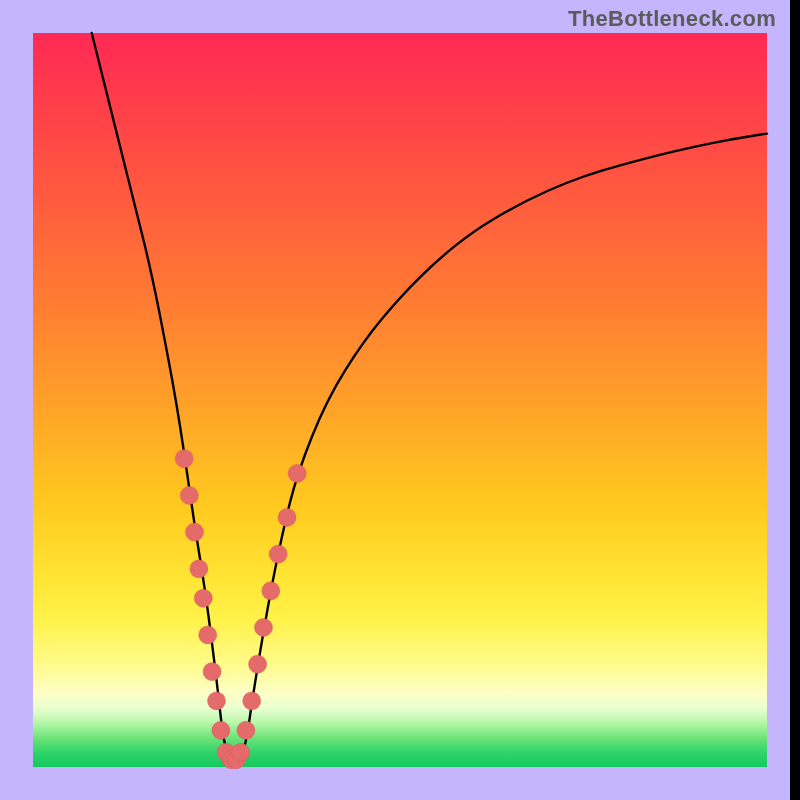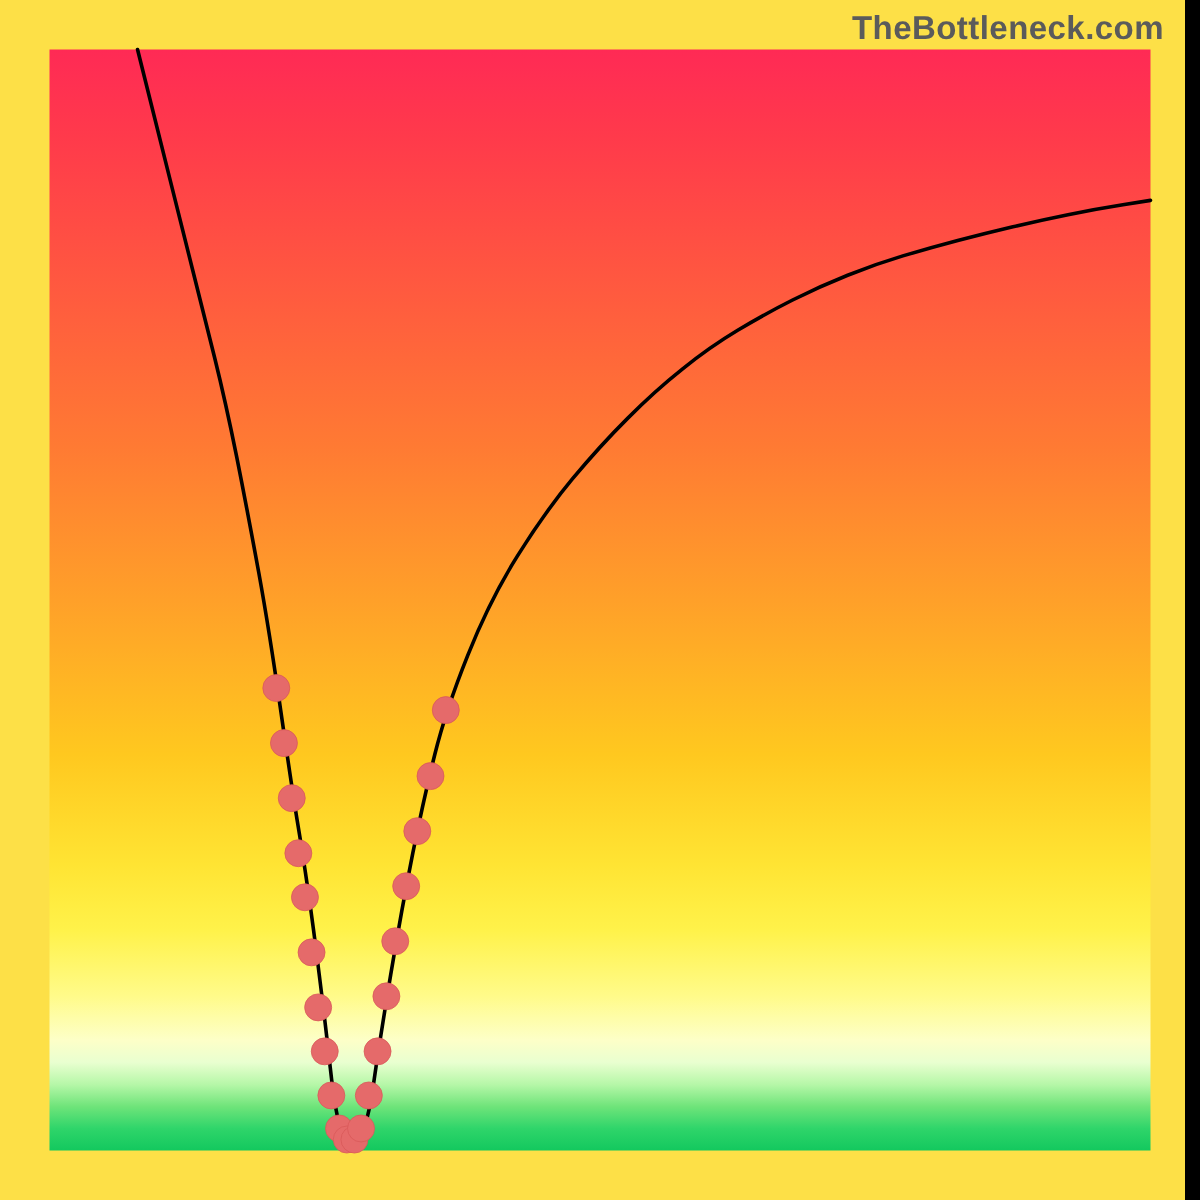--- a/index.html
+++ b/index.html
@@ -8,21 +8,21 @@
     width: 800px;
     height: 800px;
     background: #000;
     font-family: Arial, Helvetica, sans-serif;
     overflow: hidden;
   }
   .outer {
     position: relative;
     width: 790px;
     height: 800px;
-    background: #fde047;
+    background: #c4b5fd;
   }
   .plot-area {
     position: absolute;
     left: 33px;
     top: 33px;
     width: 734px;
     height: 734px;
     
     background: linear-gradient(
       to bottom,

